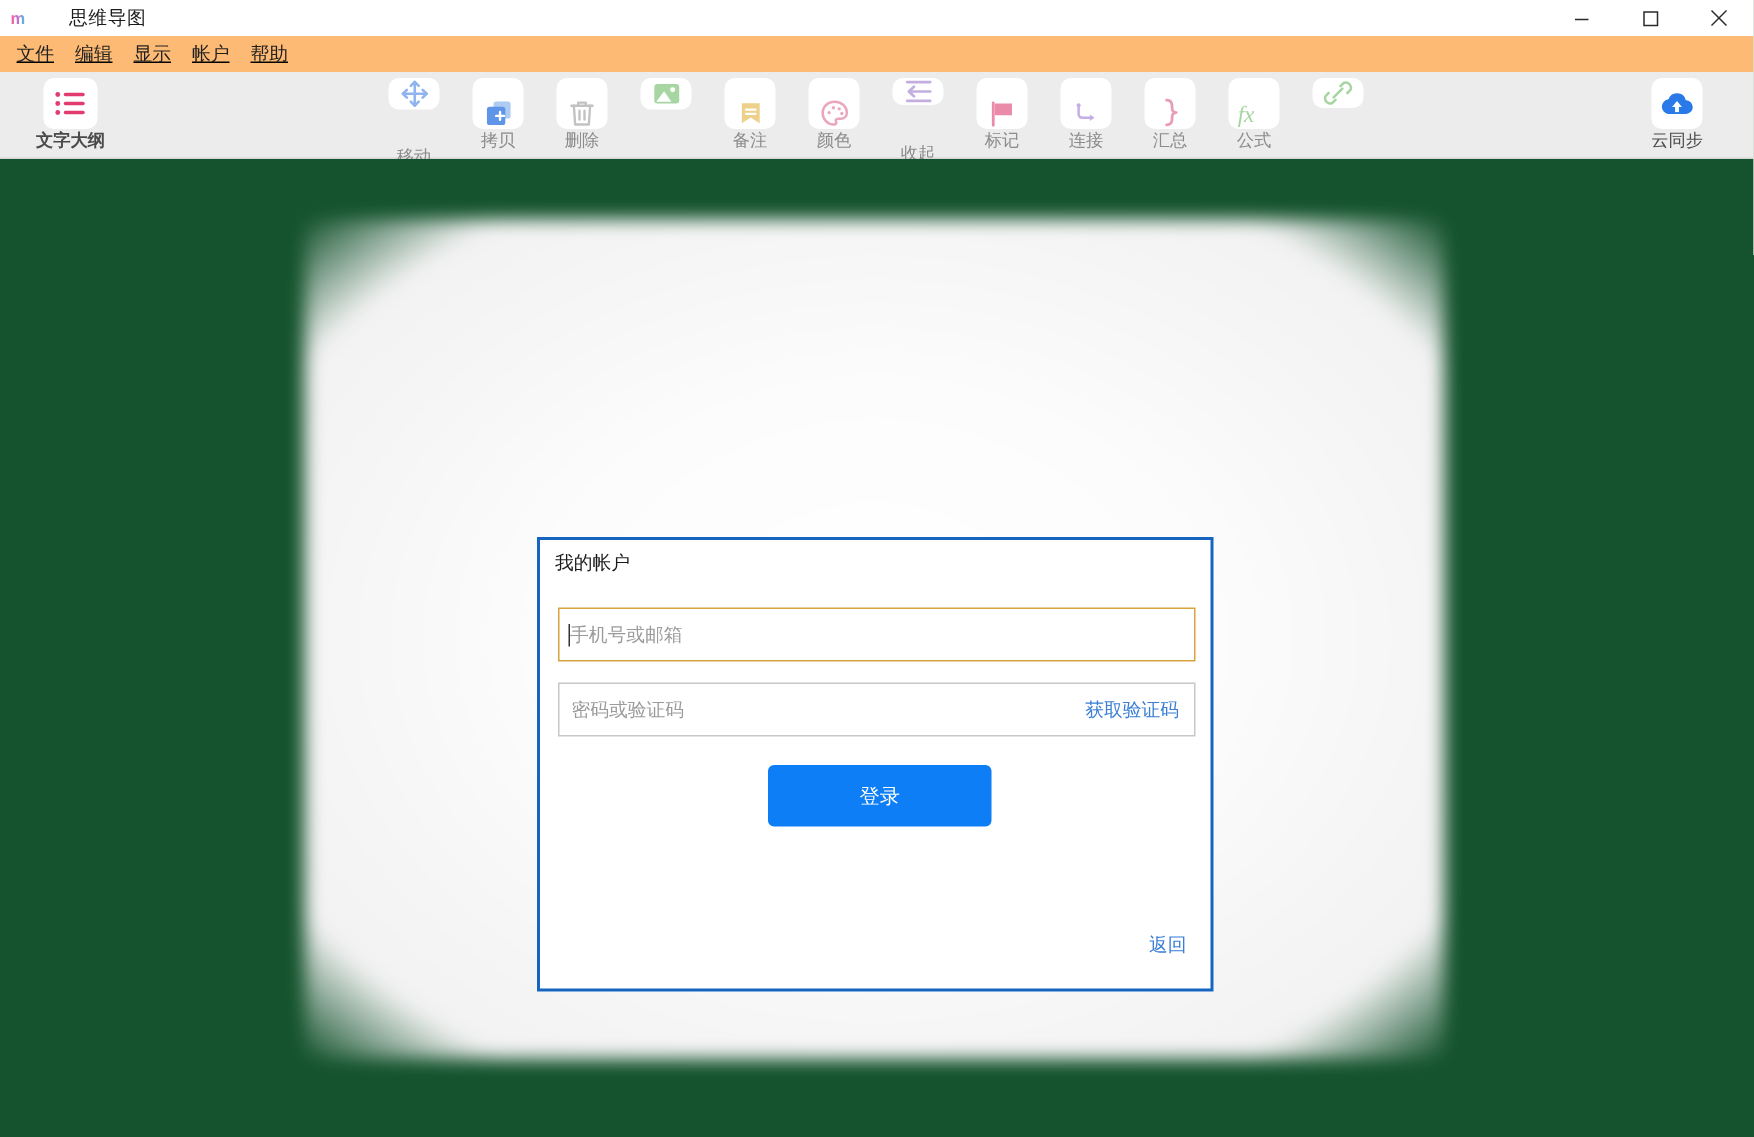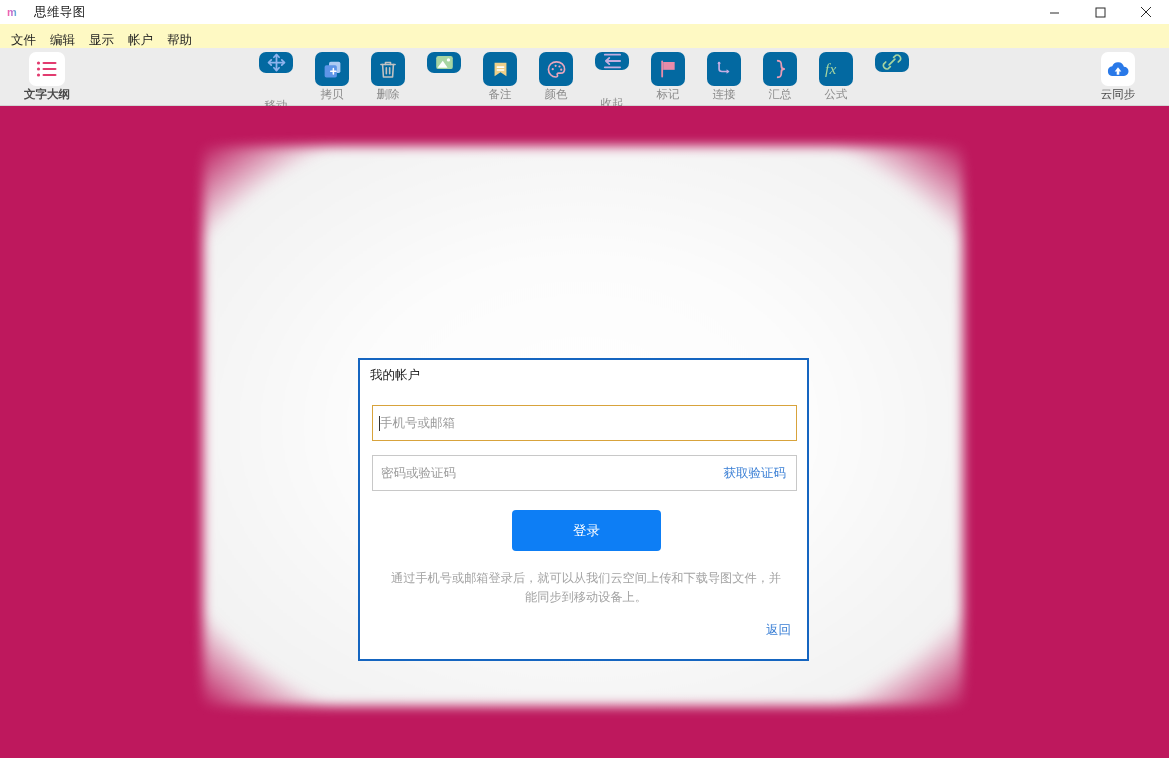--- a/index.html
+++ b/index.html
@@ -14,65 +14,65 @@
   .titlebar {
     position:absolute; left:0; top:0; width:1169px; height:24px;
     background:#ffffff; display:flex; align-items:center;
   }
   .logo-m {
     margin-left:6px; width:16px; height:16px;
     display:flex; align-items:center; justify-content:center;
     font-size:13px; font-weight:700; line-height:1;
   }
   .app-title {
-    margin-left:12px; font-size:12.5px; color:#1c1c1c; letter-spacing:.4px;
+    margin-left:24px; font-size:12.5px; color:#1c1c1c; letter-spacing:.4px;
   }
   .win-controls { position:absolute; right:0; top:0; height:24px; display:flex; }
   .win-btn {
     width:46px; height:24px; display:flex; align-items:center; justify-content:center;
     color:#2b2b2b;
   }
   .win-btn svg { display:block; }
 
   
   .menubar {
     position:absolute; left:0; top:24px; width:1169px; height:24px;
-    background:#fef9c3; display:flex; align-items:flex-end; padding-left:4px;
+    background:#fdba74; display:flex; align-items:center; padding-left:4px;text-decoration:underline;
   }
   .menu-item {
     font-size:12.5px; color:#1f1f1f; padding:2px 7px; line-height:1;
     white-space:nowrap;
   }
 
   
   .toolbar {
     position:absolute; left:0; top:48px; width:1169px; height:58px;
     background:#ececec; border-bottom:1px solid #d4d4d4;
   }
   .tb-btn {
     position:absolute; top:4px; width:56px; height:50px;
     display:flex; flex-direction:column; align-items:center;
   }
   .tb-tile {
     width:34px; height:34px; border-radius:7px; background:#fafafa;
     display:flex; align-items:center; justify-content:center;
   }
-  .tb-tile.plain { background:#0369a1; }
+  .tb-tile.plain { background:#ffffff;align-items:flex-end; }
   .tb-label { margin-top:2px; font-size:11.5px; color:#8b8b8b; line-height:1.2;
     white-space:nowrap; }
   .tb-label.strong { color:#5d5d5d;font-weight:bold; }
   .tb-outline .tb-tile { background:#ffffff; width:36px; height:34px; }
   .tb-outline .tb-label { color:#4a4a4a; }
   .tb-cloud .tb-tile { background:#ffffff; }
   .tb-cloud .tb-label { color:#4a4a4a; }
 
   
   .canvas {
     position:absolute; left:0; top:106px; width:1169px; height:652px;
-    background:#be185d; overflow:hidden;
+    background:#14532d; overflow:hidden;
   }
   .glow {
     position:absolute; left:203px; top:40px; width:760px; height:560px;
     background:radial-gradient(ellipse at 50% 50%,
        rgba(255,255,255,1) 0%,
        rgba(252,252,252,1) 42%,
        rgba(246,246,246,1) 66%,
        rgba(242,242,242,1) 84%,
        rgba(241,241,241,0) 100%);
     filter:blur(6px);
@@ -341,19 +341,18 @@
         <span class="code-link">获取验证码</span>
       </div>
 
       <div class="field account">
         <div class="caret"></div>
         <span class="ph">手机号或邮箱</span>
       </div>
 
       <button class="login-btn">登录</button>
 
-      <div class="hint">通过手机号或邮箱登录后，就可以从我们云空间上传和下载导图文件，并能同步到移动设备上。</div>
 
       <div class="back-link">返回</div>
     </div>
   </div>
 
 </div>
 
 </body></html>

